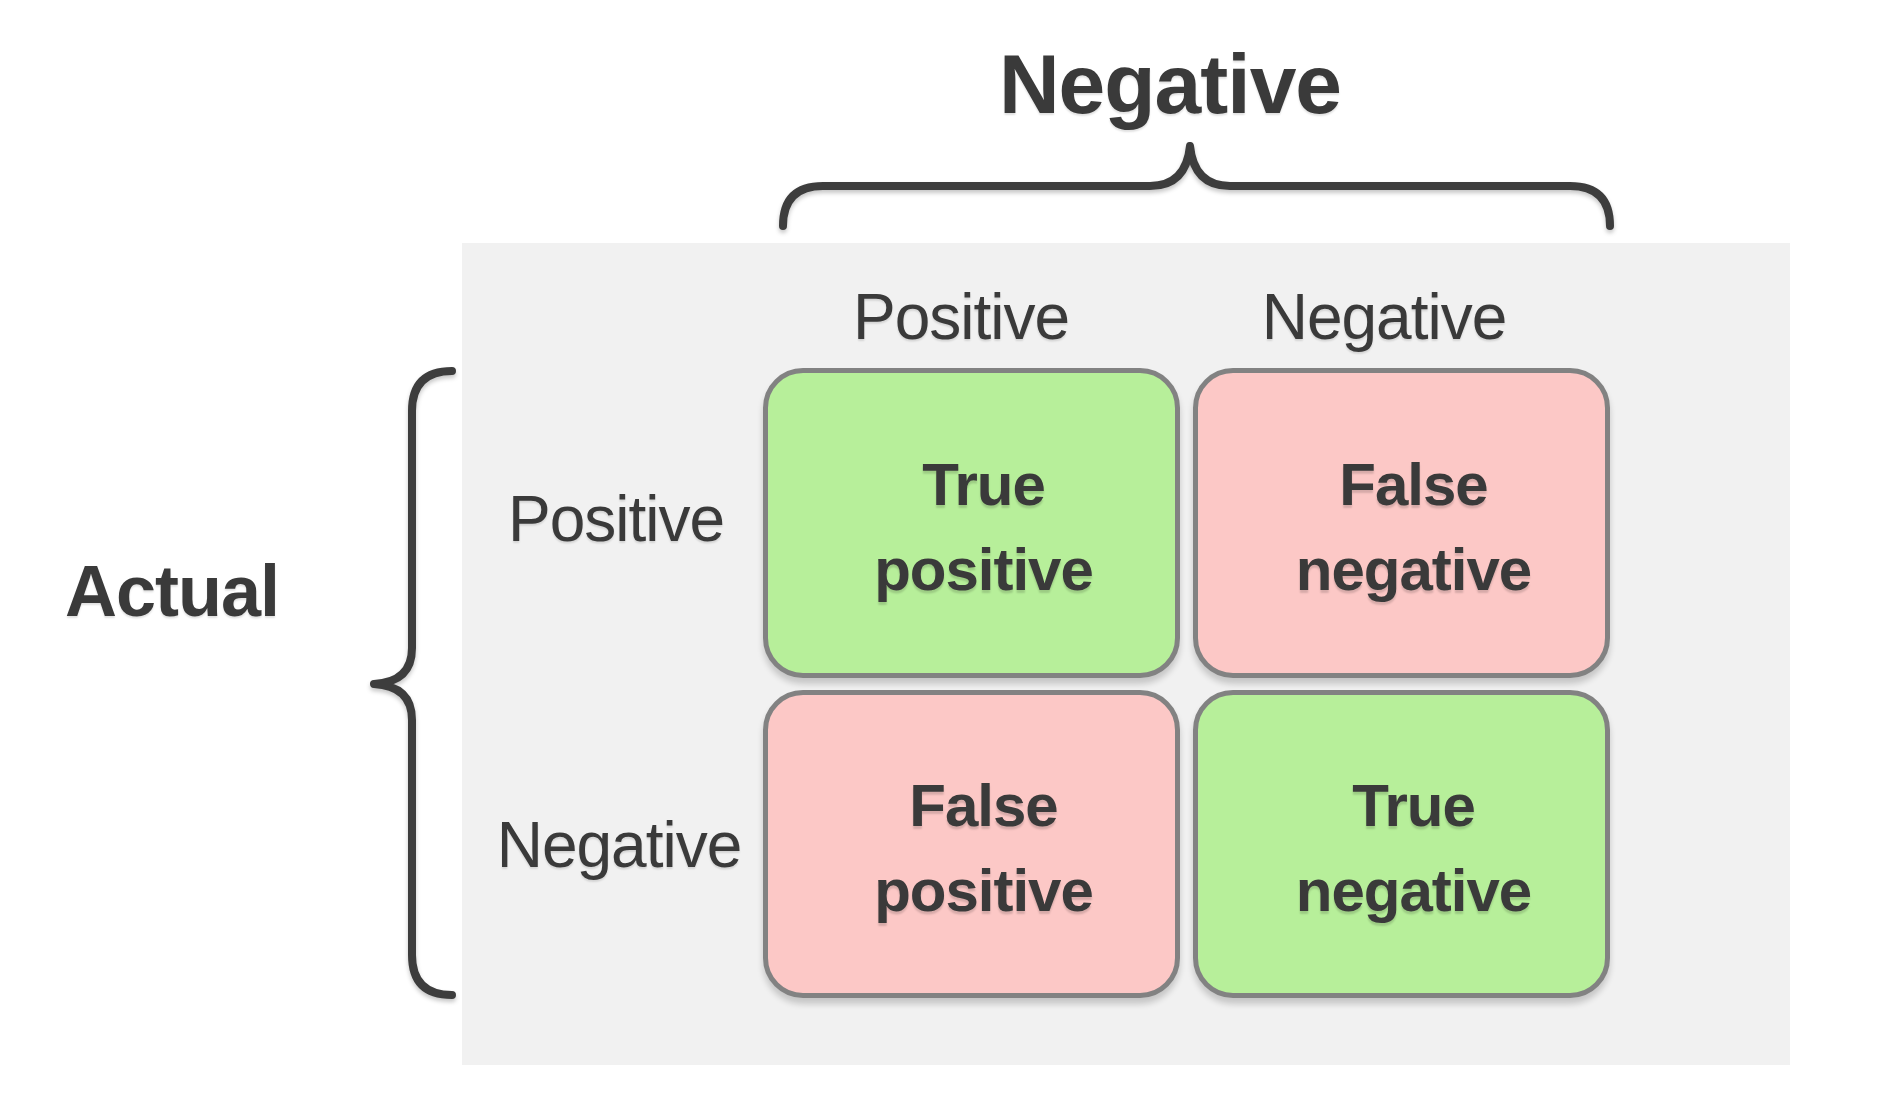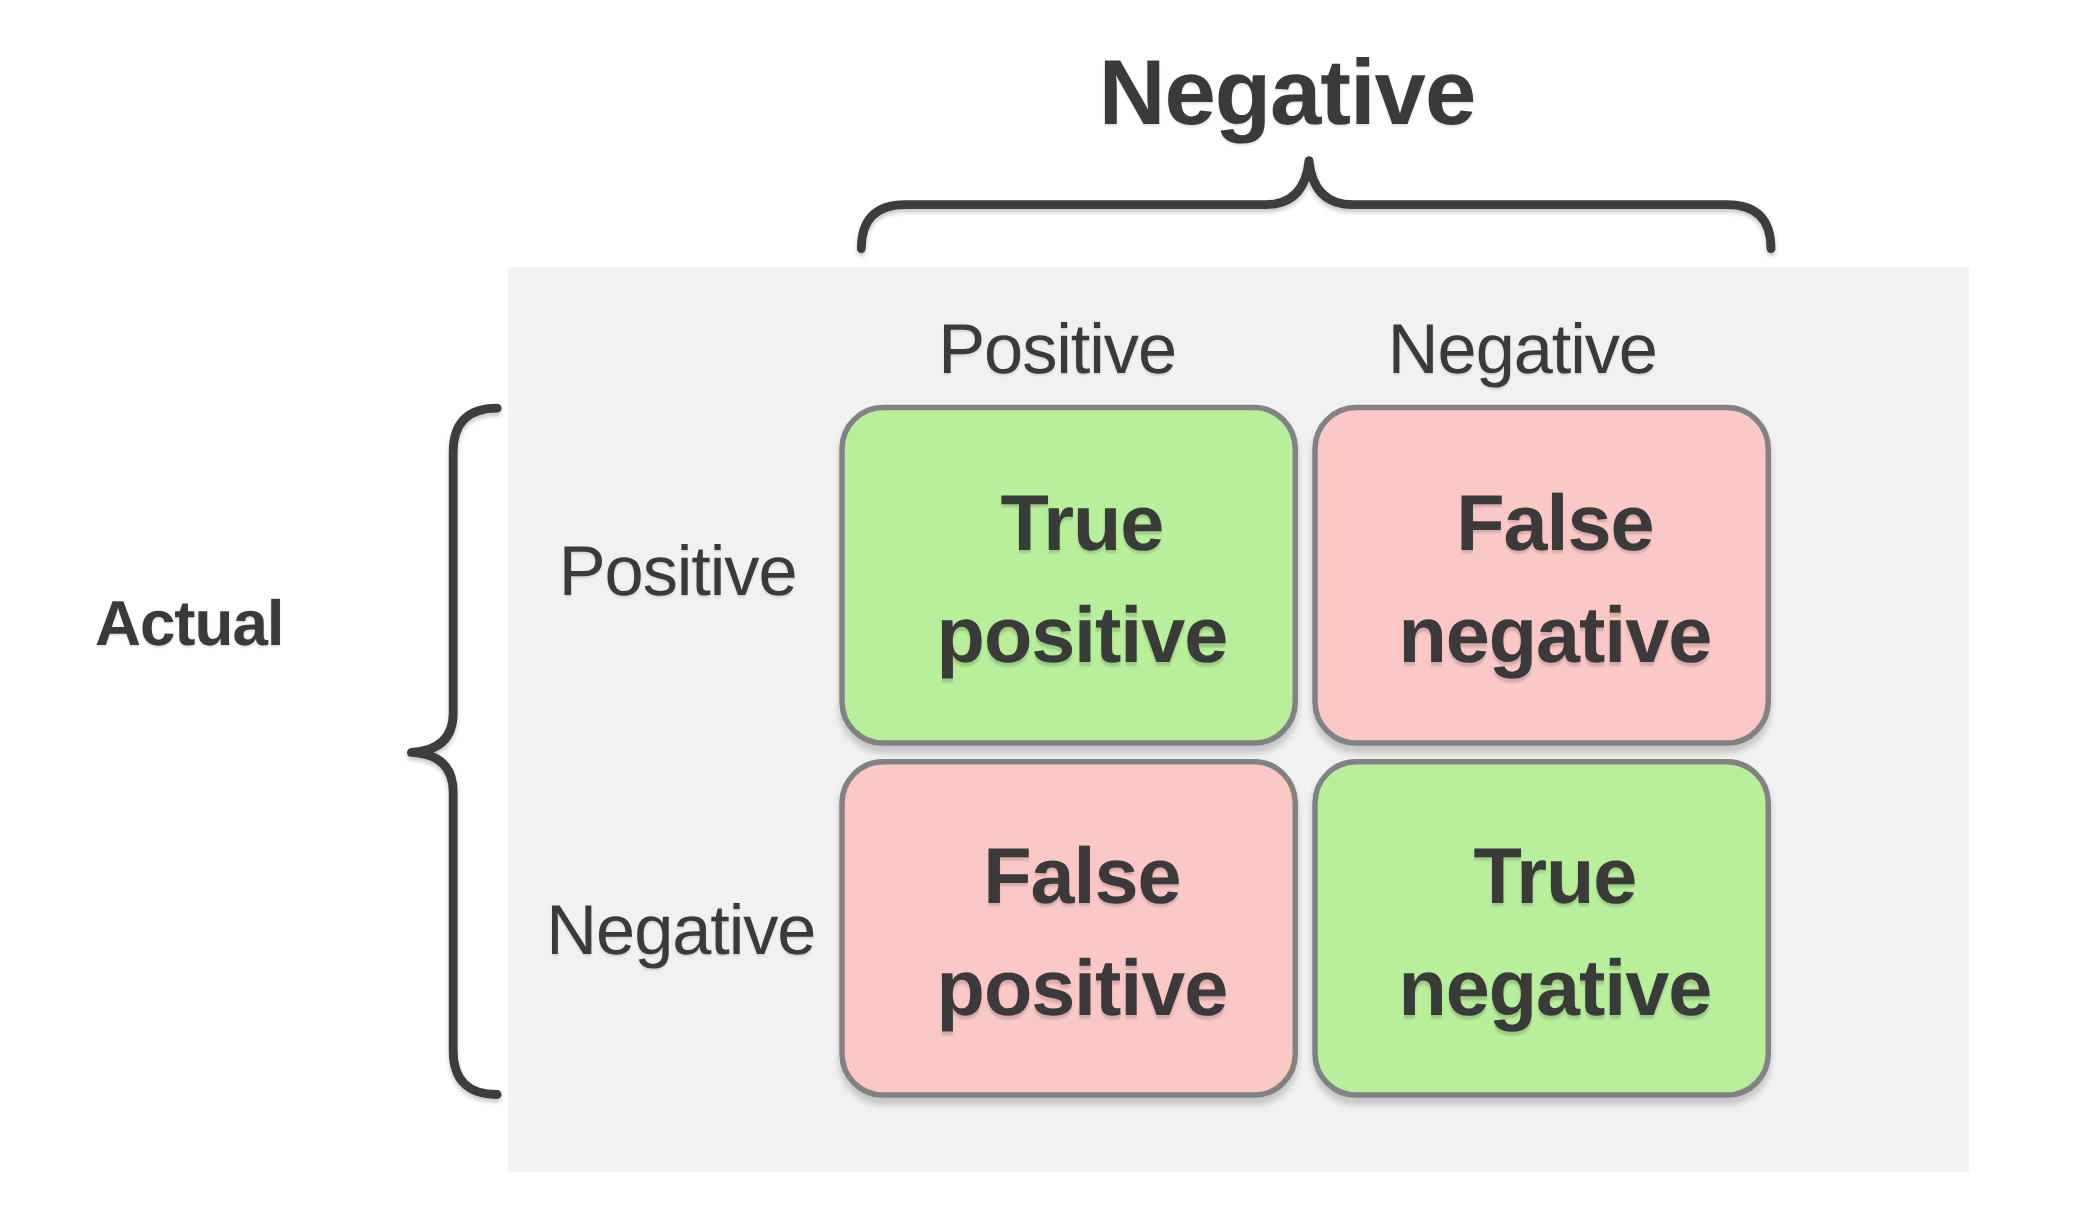--- a/index.html
+++ b/index.html
@@ -32,22 +32,22 @@
   }
   .title {
     left: 1170px;
     top: 84px;
     font-size: 84px;
     font-weight: bold;
     letter-spacing: -1px;
   }
   .actual {
     left: 172px;
-    top: 567px;
-    font-size: 58px;
+    top: 591px;
+    font-size: 72px;
     font-weight: bold;
     letter-spacing: -1px;
   }
   .axis-label {
     font-size: 64px;
     font-weight: normal;
     letter-spacing: -1px;
   }
   .col-h1 { left: 961px;  top: 317px; }
   .col-h2 { left: 1384px; top: 317px; }
@@ -60,21 +60,21 @@
     border: 5px solid var(--border, #828282);
     border-radius: 40px;
     display: flex;
     align-items: center;
     justify-content: center;
     text-align: center;
     box-shadow: 0 6px 6px rgba(0,0,0,0.18);
     padding-top: 8px;
   }
   .cell .cell-text {
-    font-size: 72px;
+    font-size: 60px;
     font-weight: bold;
     line-height: 1.42;
     color: var(--text, #3a3a3a);
     letter-spacing: -1px;
     text-shadow: 0 3px 2px rgba(0,0,0,0.15);
     margin-left: 24px;
   }
   .cell.correct   { background: var(--correct, #b7ef9a); }
   .cell.incorrect { background: var(--incorrect, #fcc8c6); align-items: center; }
   .cell.r1 { top: 368px; height: 310px; }

